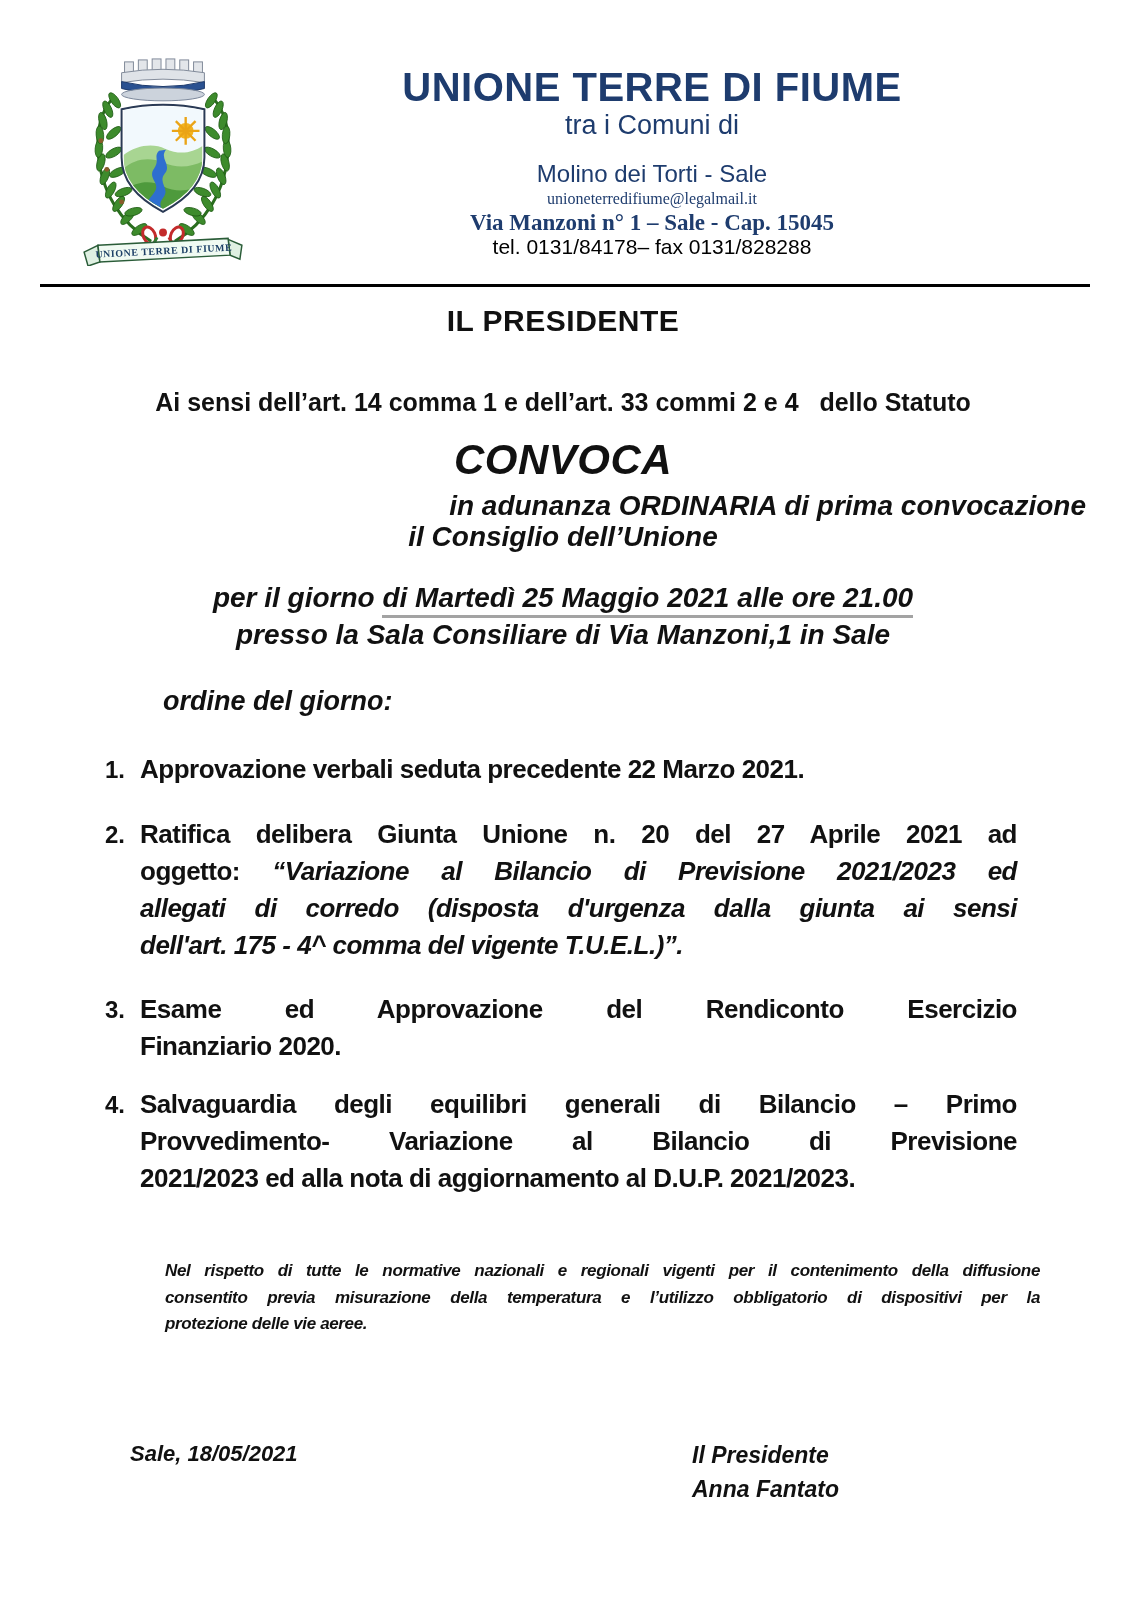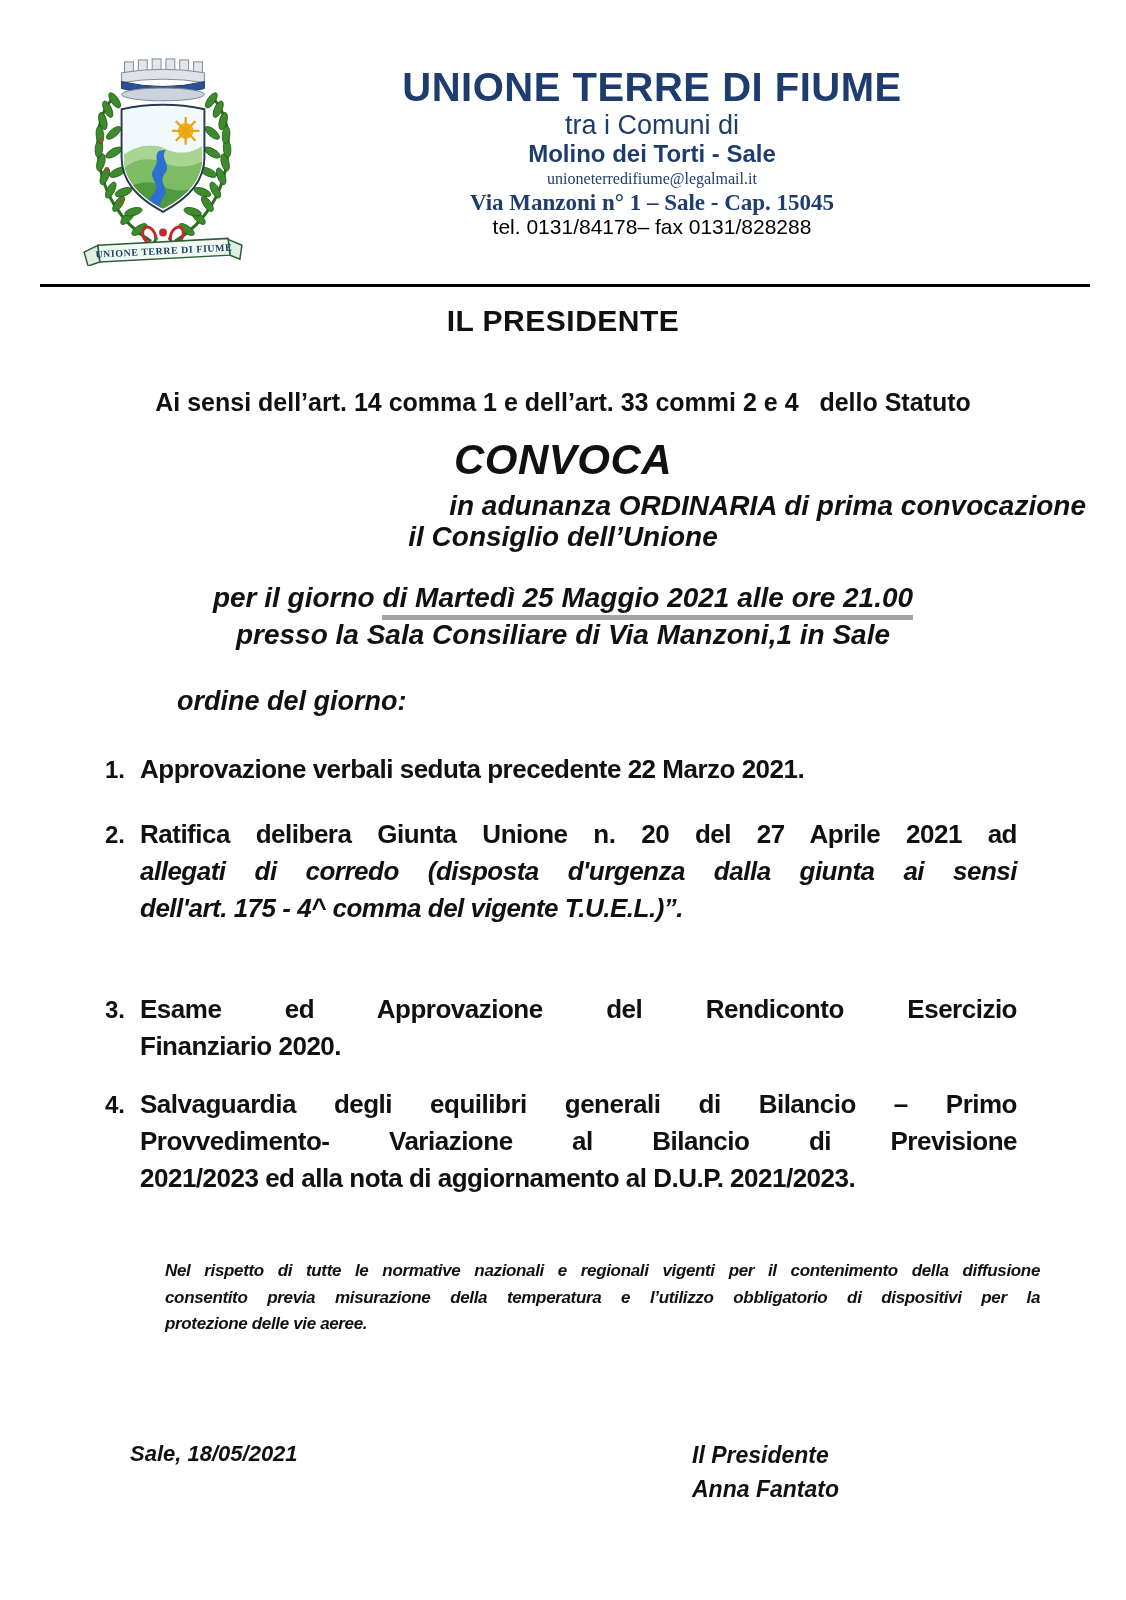--- a/index.html
+++ b/index.html
@@ -6,35 +6,35 @@
   .page{
     position:relative; width:1126px; height:1600px; margin:0 auto;
     background:#ffffff; overflow:hidden;
     font-family:"Liberation Sans", sans-serif; color:#111;
   }
   
   .logo{position:absolute; left:74px; top:54px; width:178px; height:212px;}
   .hdr{position:absolute; left:332px; top:64px; width:640px; text-align:center; color:#1e3c6e;}
   .hdr .title{font-size:40px; font-weight:bold; letter-spacing:.5px; line-height:46px; white-space:nowrap;}
   .hdr .sub{font-size:27px; line-height:30px;}
-  .hdr .muni{font-size:24px; font-weight:bold; line-height:28px;}
+  .hdr .muni{font-size:24px; font-weight:normal; line-height:28px;margin-top:20px;}
   .hdr .mail{font-family:"Liberation Serif", serif; font-size:16px; line-height:22px;}
   .hdr .addr{font-family:"Liberation Serif", serif; font-size:23px; font-weight:bold; line-height:25px;}
   .hdr .tel{font-size:21px; line-height:24px; color:#000000;}
   .rule{position:absolute; left:40px; top:284px; width:1050px; height:3px; background:#000;}
   
   .center{position:absolute; left:40px; width:1046px; text-align:center;}
   .role{top:304px; font-size:30px; font-weight:bold; letter-spacing:.5px;}
   .legal{top:388px; font-size:25px; font-weight:bold; white-space:pre-wrap;}
   .convoca{top:436px; font-size:42px; font-weight:bold; font-style:italic; letter-spacing:.5px;}
   .meet1{top:490px; font-size:28px; font-weight:bold; font-style:italic;text-align:right;}
   .meet2{top:521px; font-size:28px; font-weight:bold; font-style:italic;}
   .dateblk{top:579px; font-size:28px; font-weight:bold; font-style:italic; line-height:37px;}
-  .uline{border-bottom:5px solid #a3a3a3; padding-bottom:2px;font-style:italic;}
-  .agh{position:absolute; left:177px; top:686px; font-size:27px; font-weight:bold; font-style:italic;}
+  .uline{border-bottom:3px solid #a3a3a3; padding-bottom:2px;font-style:italic;}
+  .agh{position:absolute; left:163px; top:686px; font-size:27px; font-weight:bold; font-style:italic;}
   .item{position:absolute; left:105px; width:912px; display:flex;}
   .item .no{width:35px; flex:0 0 35px; font-size:24px; font-weight:bold; line-height:37px;}
   .item .tx{flex:1; font-size:26px; font-weight:bold; line-height:37px; letter-spacing:-.5px;}
   .ln{text-align:justify; text-align-last:justify;}
   .ln.last{text-align-last:left;}
   .ln .q{font-style:italic;}
   .i1{top:751px;} .i2{top:816px;} .i3{top:991px;} .i4{top:1086px;}
   .note{position:absolute; left:140px; top:1258px; width:875px;
         font-size:17px; font-weight:bold; font-style:italic; line-height:26.5px; letter-spacing:-.35px;margin-left:25px;}
   
@@ -176,20 +176,21 @@
     <div class="no">1.</div>
     <div class="tx">
       <div class="ln last"><span>Approvazione verbali seduta precedente 22 Marzo 2021.</span><span class="q"></span></div>
     </div>
   </div>
 
   <div class="item i2">
     <div class="no">2.</div>
     <div class="tx">
       <div class="ln"><span>Ratifica delibera Giunta Unione n. 20 del 27 Aprile 2021 ad</span><span class="q"></span></div>
+      <div class="ln"><span>oggetto: </span><span class="q">“Variazione al Bilancio di Previsione 2021/2023 ed</span></div>
       <div class="ln"><span></span><span class="q">allegati di corredo (disposta d'urgenza dalla giunta ai sensi</span></div>
       <div class="ln last"><span></span><span class="q">dell'art. 175 - 4^ comma del vigente T.U.E.L.)”.</span></div>
     </div>
   </div>
 
   <div class="item i3">
     <div class="no">3.</div>
     <div class="tx">
       <div class="ln"><span>Esame ed Approvazione del Rendiconto Esercizio</span><span class="q"></span></div>
       <div class="ln last"><span>Finanziario 2020.</span><span class="q"></span></div>

